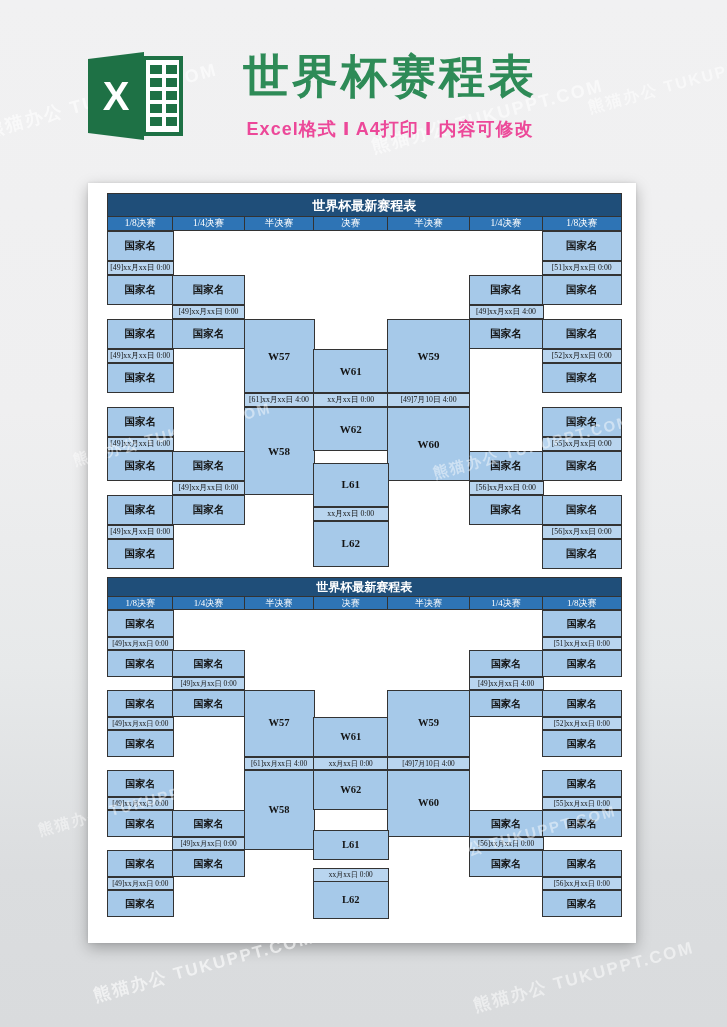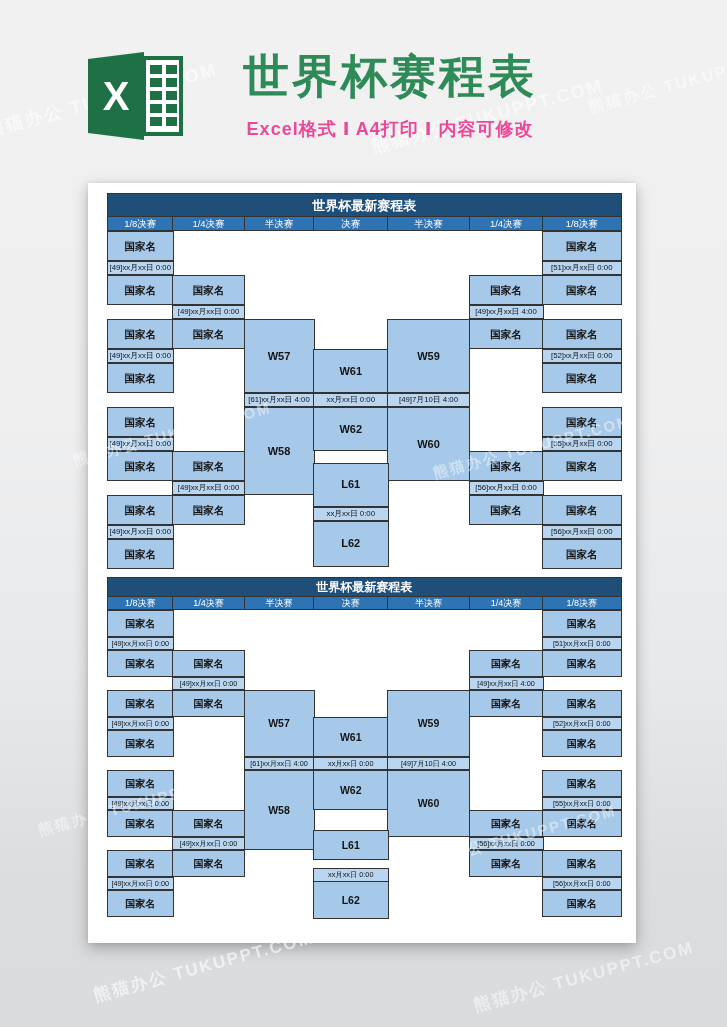--- a/index.html
+++ b/index.html
@@ -20,20 +20,21 @@
     text-align:center;font-size:46px;font-weight:bold;color:#2e8b57;letter-spacing:3px;
   }
   #sub-title{
     position:absolute;left:200px;top:117px;width:380px;height:26px;
     text-align:center;font-size:18px;font-weight:bold;color:#ec4899;letter-spacing:1px;
   }
   
   #paper{
     position:absolute;left:88px;top:183px;width:548px;height:760px;background:#ffffff;
     box-shadow:0 5px 14px rgba(0,0,0,.28), 0 0 3px rgba(0,0,0,.10);
+    font-family:Liberation Serif, serif;
   }
   .bracket{position:absolute;}
   .cell{
     position:absolute;box-sizing:border-box;border:1.5px solid #333;
     display:flex;align-items:center;justify-content:center;
     background:#a6c9e9;color:#141414;font-weight:bold;line-height:1;
     white-space:nowrap;overflow:hidden;
   }
   .dcell{background:#b9d5ef;font-weight:normal;letter-spacing:0;}
   .tbar{background:#1f4e79;color:#fff;}

